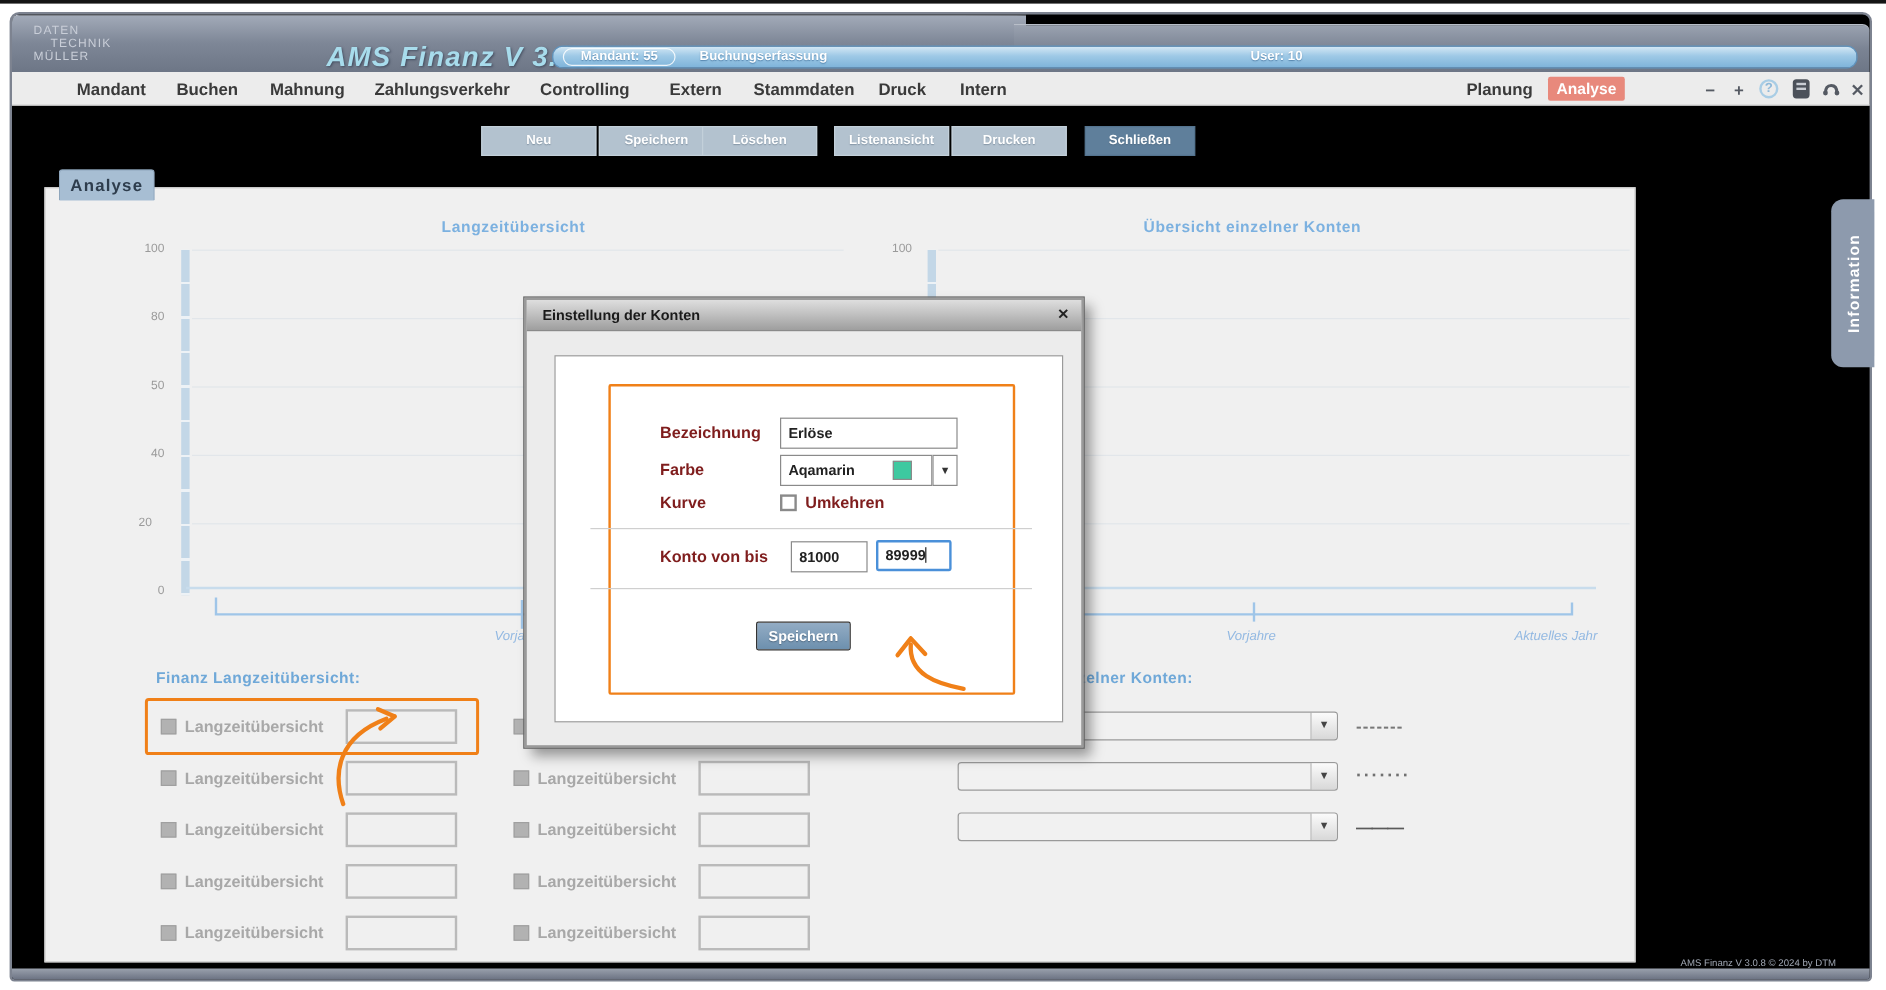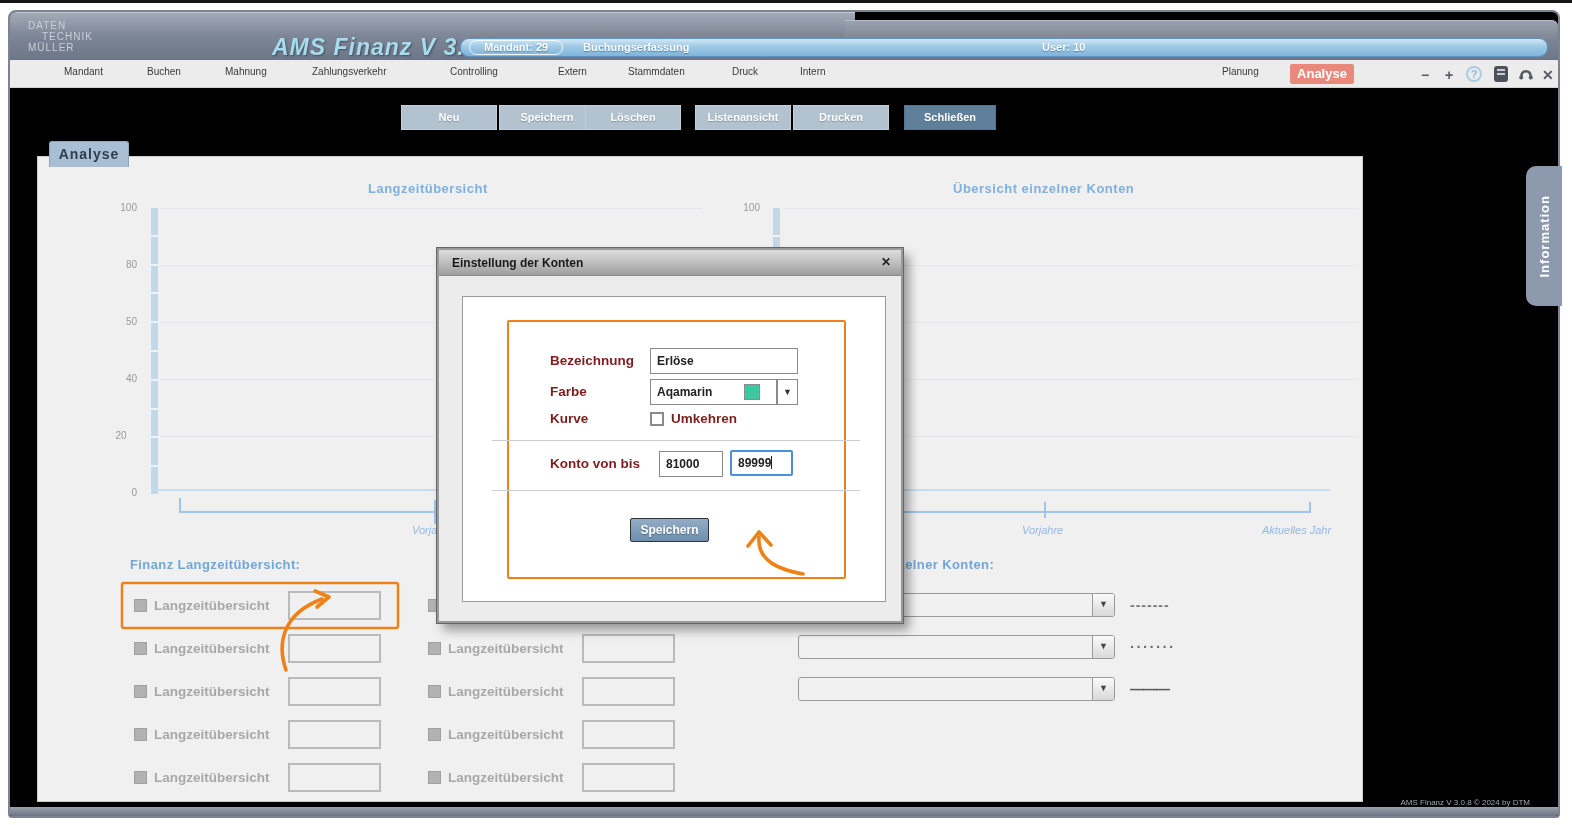--- a/index.html
+++ b/index.html
@@ -26,21 +26,21 @@
   .info-bar { position:absolute; left:450px; top:26px; width:1088px; height:19px;
               background:linear-gradient(180deg,#d3e7f4 0%,#9ec9e6 45%,#7fb4da 100%);
               border:1px solid #5f93bd; border-radius:9px; }
   .info-label { position:absolute; top:2px; color:#ffffff; font-size:11px; font-weight:bold;
                 text-shadow:0 1px 1px rgba(20,70,120,.5); white-space:nowrap; }
   .info-pill { border:1px solid rgba(255,255,255,.85); border-radius:8px; padding:0 14px 1px 14px; top:1px; }
 
   
   .menubar { position:absolute; left:0; top:48px; width:1548px; height:28px;
              background:#ececec; border-bottom:1px solid #d2d2d2; }
-  .menu-item { position:absolute; top:6px; font-size:10px; font-weight:normal; color:#3a3a3a; cursor:default; white-space:nowrap;padding-left:32px; }
+  .menu-item { position:absolute; top:6px; font-size:14px; font-weight:bold; color:#3a3a3a; cursor:default; white-space:nowrap;padding-left:32px; }
   .analyse-pill { position:absolute; top:4px; left:1280px; width:64px; height:20px; background:#e8897c;
                   color:#ffffff; font-size:13px; font-weight:bold; text-align:center; line-height:20px; border-radius:2px; }
   .wc { position:absolute; top:7px; font-size:14px; font-weight:bold; color:#555a63; line-height:16px; }
   .help-circle { position:absolute; top:6px; left:1456px; width:16px; height:16px; border:2px solid #a9cde5; border-radius:50%;
                  color:#8fb9d9; font-size:11px; font-weight:bold; text-align:center; line-height:13px; }
   .book-icon { position:absolute; top:6px; left:1484px; width:14px; height:16px; background:#4c515a; border-radius:3px; }
   .book-icon::after { content:""; position:absolute; left:3px; top:3px; width:8px; height:2px; background:#c9cdd4; box-shadow:0 4px 0 #c9cdd4; }
   .phone-icon { position:absolute; top:7px; left:1508px; }
 
   
@@ -130,21 +130,21 @@
 
     <div class="hdr-left"></div>
     <div class="hdr-right"></div>
     <div class="logo">
       <div>DATEN</div>
       <div class="l2">TECHNIK</div>
       <div>MÜLLER</div>
     </div>
     <div class="app-title">AMS Finanz V 3.0.8</div>
     <div class="info-bar">
-      <span class="info-label info-pill" style="left:8px;">Mandant: 29</span>
+      <span class="info-label info-pill" style="left:8px;">Mandant: 55</span>
       <span class="info-label" style="left:122px;">Buchungserfassung</span>
       <span class="info-label" style="left:456px;margin-top:28px;">Jahr: 2024</span>
       <span class="info-label" style="left:581px;">User: 10</span>
     </div>
 
     <div class="menubar">
       <span class="menu-item" style="left:22px;">Mandant</span>
       <span class="menu-item" style="left:105px;">Buchen</span>
       <span class="menu-item" style="left:183px;">Mahnung</span>
       <span class="menu-item" style="left:270px;">Zahlungsverkehr</span>

